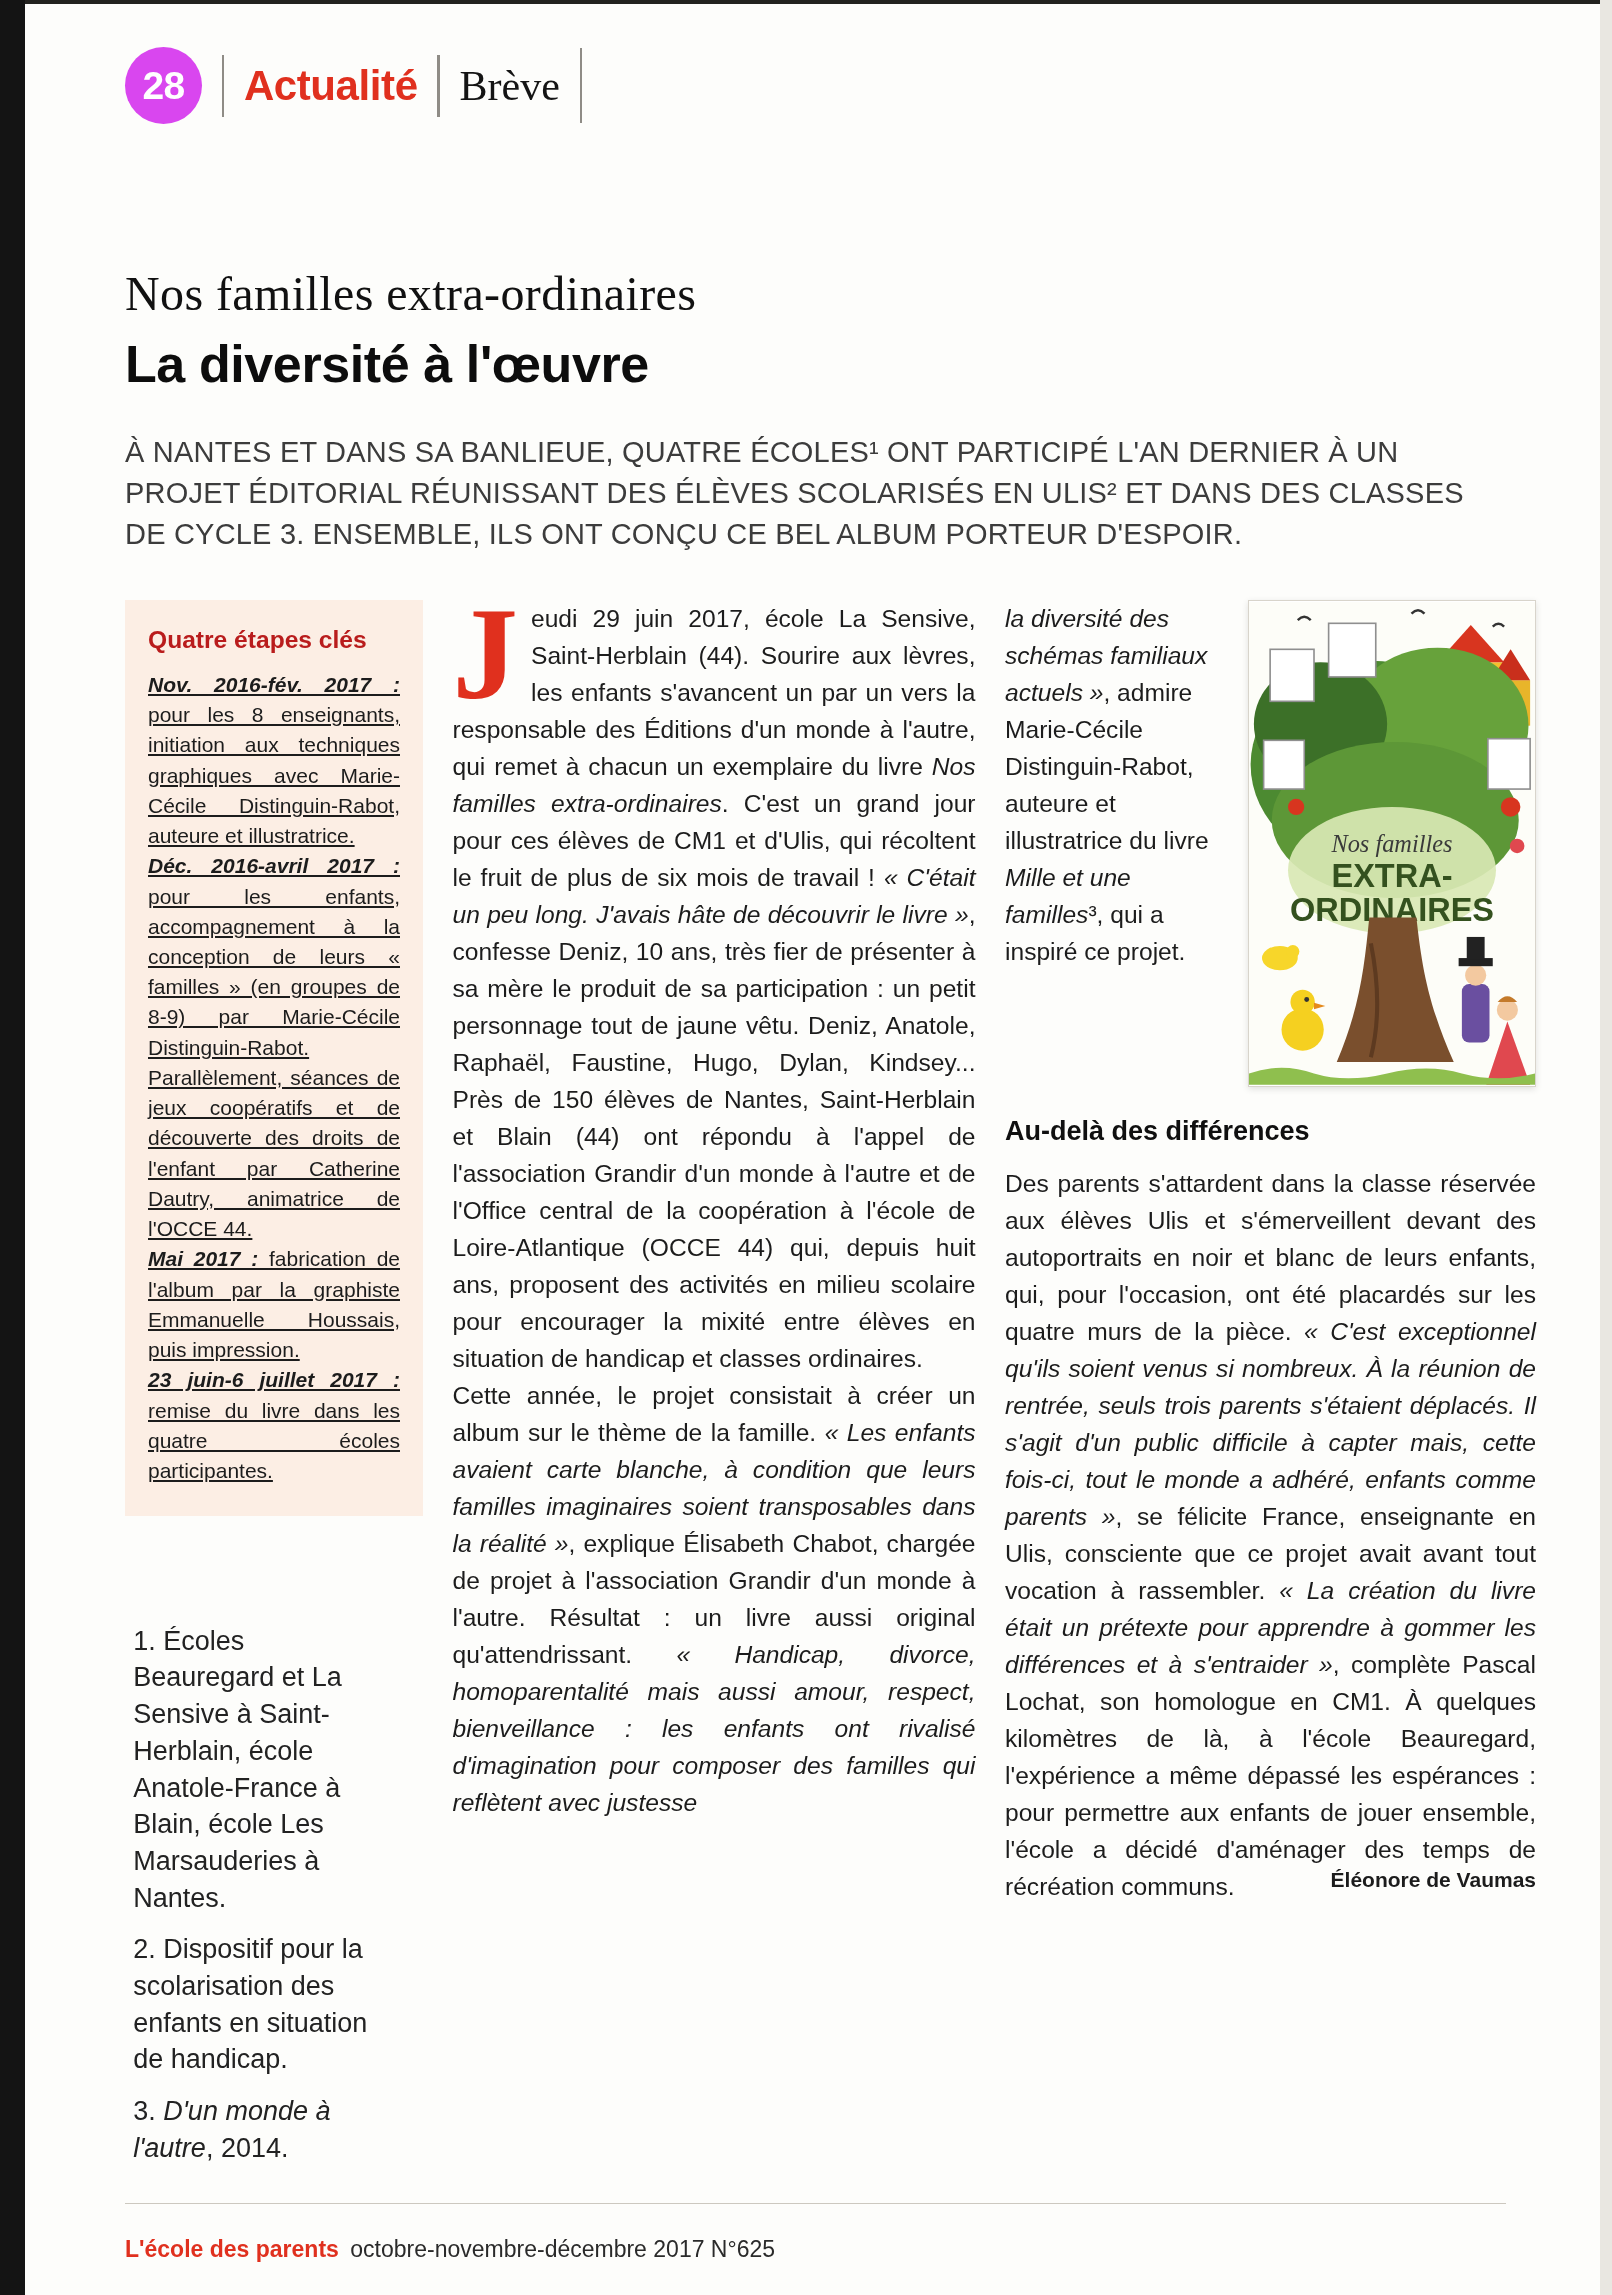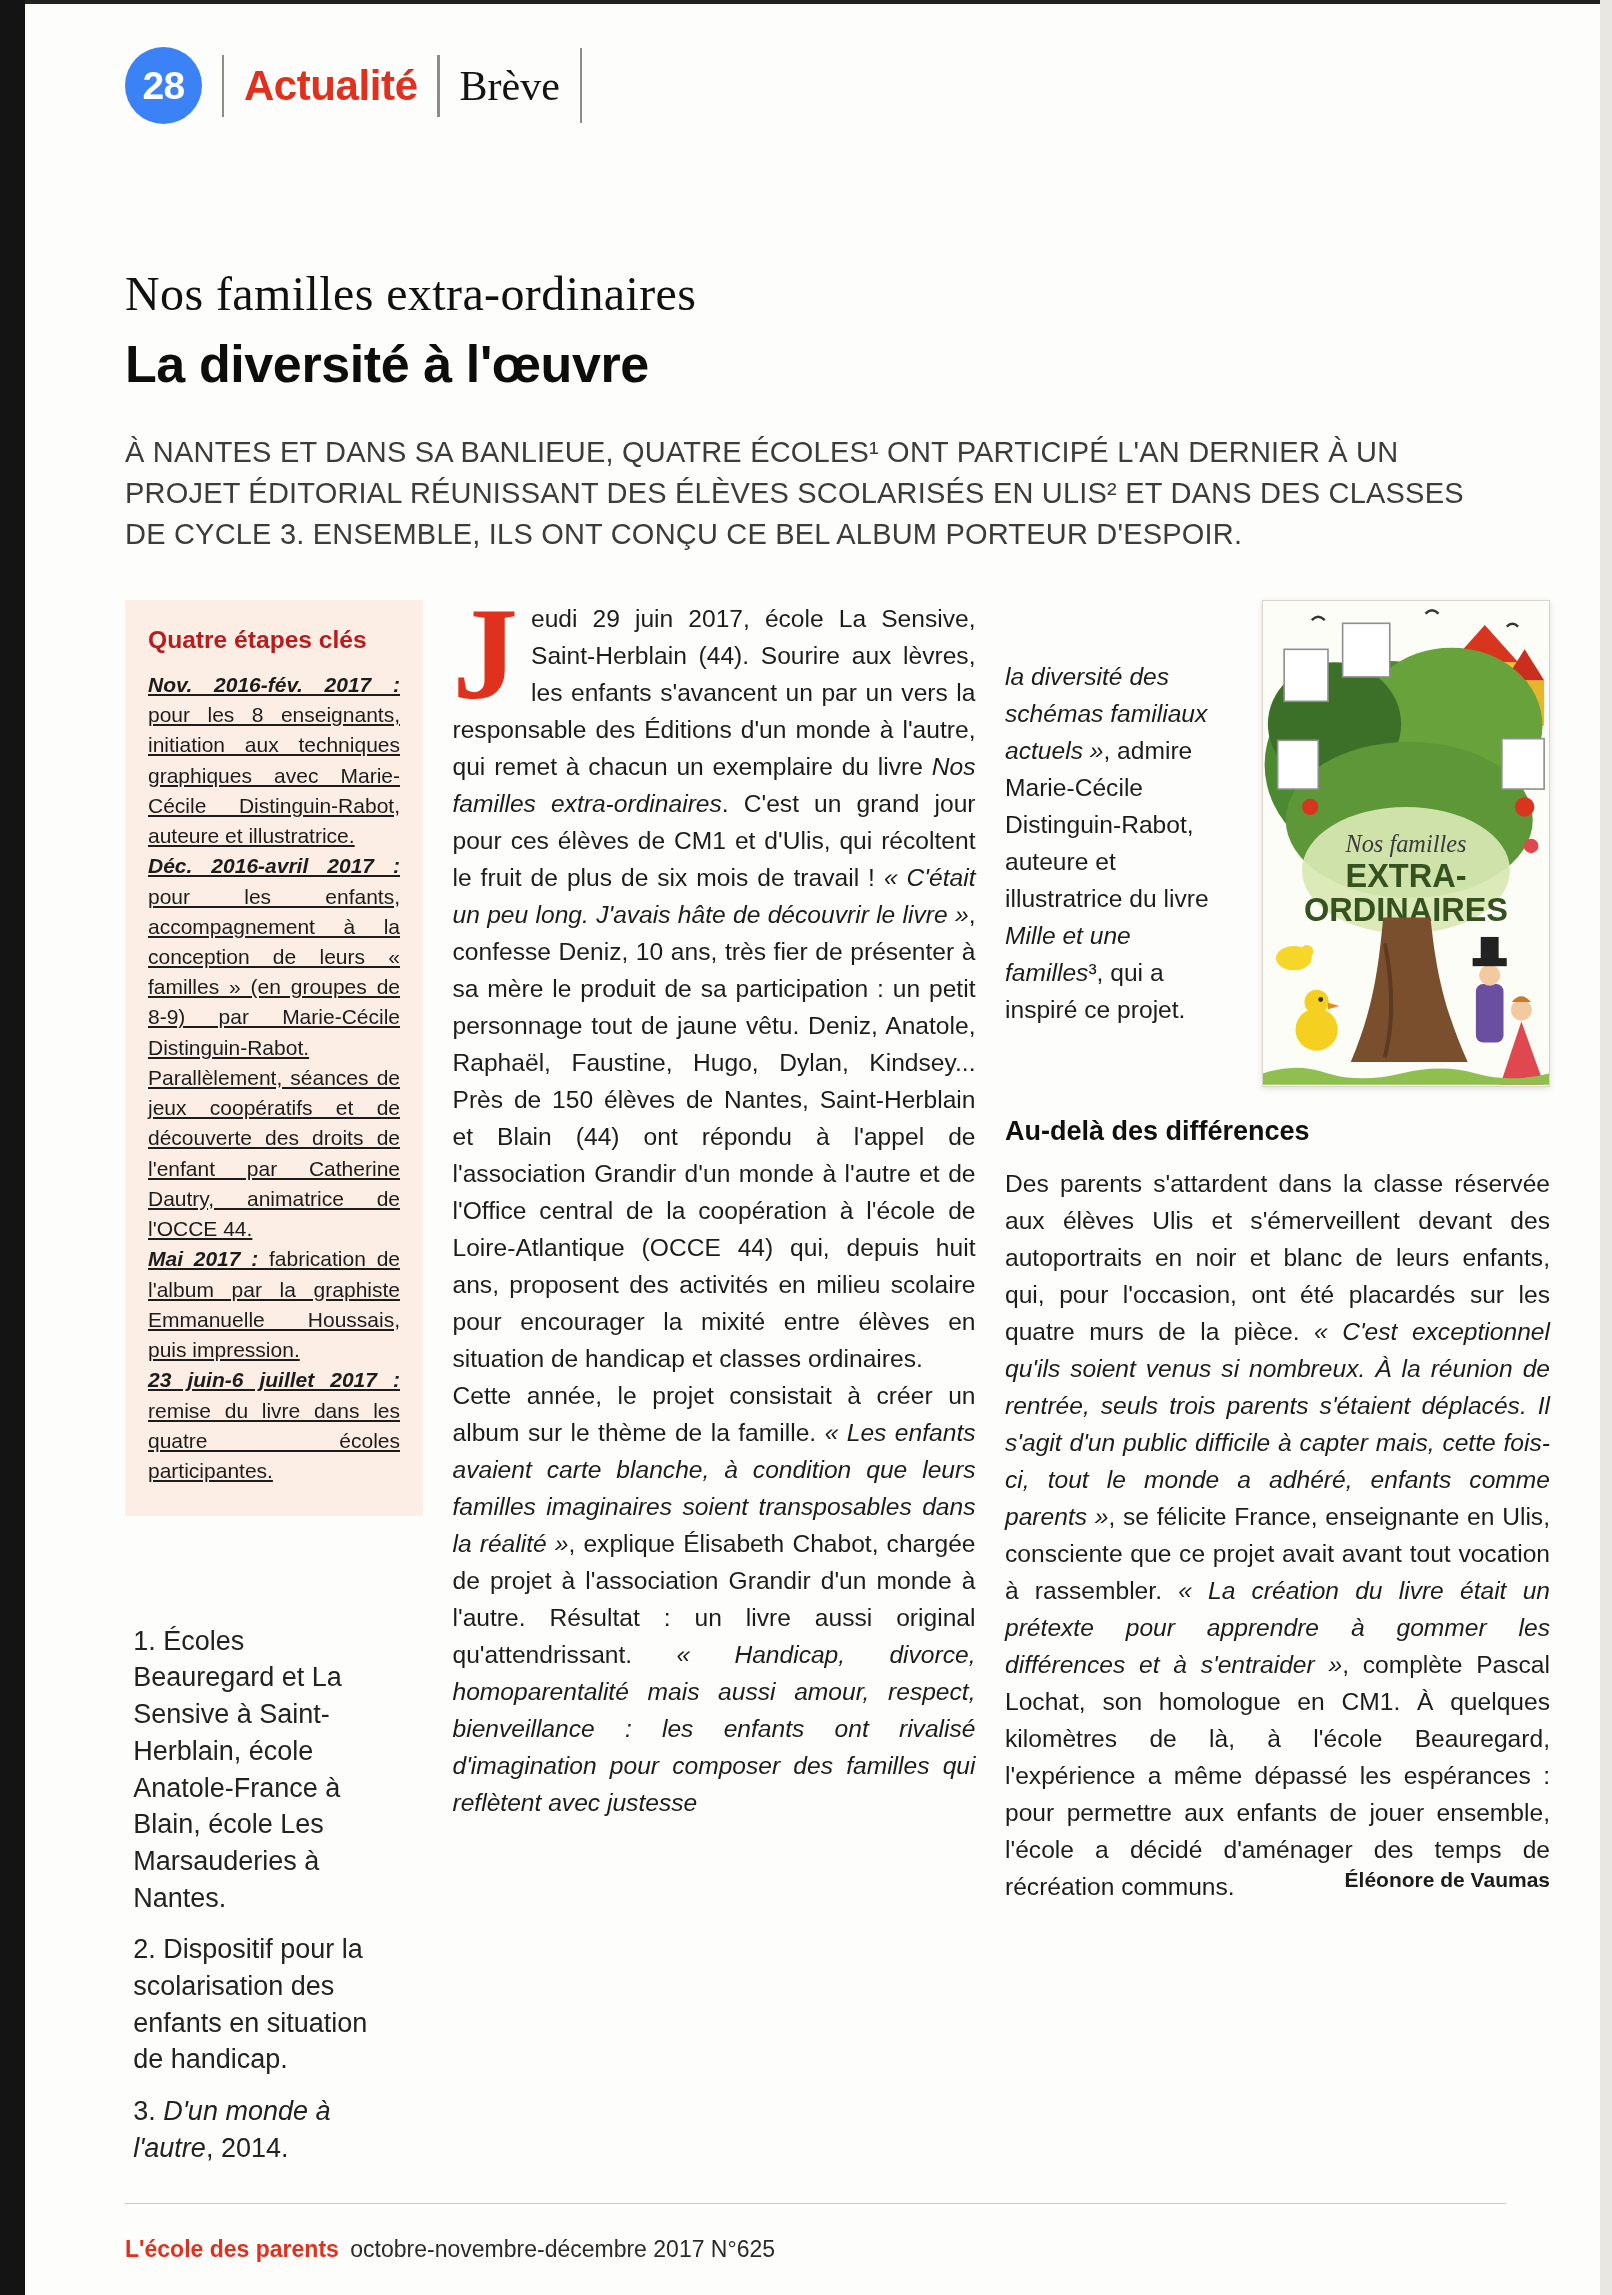--- a/index.html
+++ b/index.html
@@ -14,21 +14,21 @@
   
   .scan-left  { position:absolute; left:0; top:0; width:24.6px; height:2295px; background:#141414; }
   .scan-top   { position:absolute; left:24.6px; top:0; width:1588px; height:4.1px; background:#23221f; }
   .scan-right { position:absolute; right:0; top:0; width:13px; height:2295px; background:#e9e7e1; }
 
   .page { position:absolute; left:0; top:0; width:1613px; height:2295px; padding:43px 92px 0 125px; }
 
   
   .topbar { display:flex; align-items:center; gap:19.7px; height:85px; }
   .pagenum-circle {
-    width:77px; height:77px; border-radius:50%; background:#3b82f6; color:#fff;
+    width:77px; height:77px; border-radius:50%; background:#d946ef; color:#fff;
     display:flex; align-items:center; justify-content:center;
     font-size:39px; font-weight:bold; letter-spacing:-0.8px;
   }
   .vrule { width:2.5px; height:62px; background:#8f8c86; }
   .vrule.tall { height:75px; }
   .section-label { color:#e0301e; font-weight:bold; font-size:42px; letter-spacing:-0.4px; }
   .rubric-label  { font-family:"Liberation Serif", serif; font-size:42px; color:#141414; }
 
   
   .titles { margin-top:138px; }
@@ -51,21 +51,21 @@
   .bd  { font-weight:bold; }
 
   
   .article p { font-size:24.6px; line-height:37px; text-align:justify; }
   .dropcap {
     float:left; font-family:"Liberation Serif", serif; font-weight:bold;
     font-size:131px; line-height:100px; color:#e0301e; padding:4.9px 13px 0 0;
   }
 
   
-  .right-top { display:flex; gap:37px;align-items:center; }
+  .right-top { display:flex; gap:23px; }
   .continuation { width:220px; font-size:24.6px; line-height:37px; }
   .cover-wrap { width:288px; height:487px; flex-shrink:0; border:0.8px solid #d8d4cb; box-shadow:0 1.6px 6.6px rgba(0,0,0,0.12); background:#fff; }
   .cover-wrap svg { display:block; width:100%; height:100%; }
   .subhead { font-size:27px; font-weight:bold; margin:29.5px 0 18px; color:#101010; }
   .right-body { font-size:24.6px; line-height:37px; text-align:justify; }
   .byline { font-weight:bold; font-size:21px; text-align:right; margin-top:-37px; }
 
   
   .footer {
     position:absolute; left:125px; right:107px; top:2203px;

